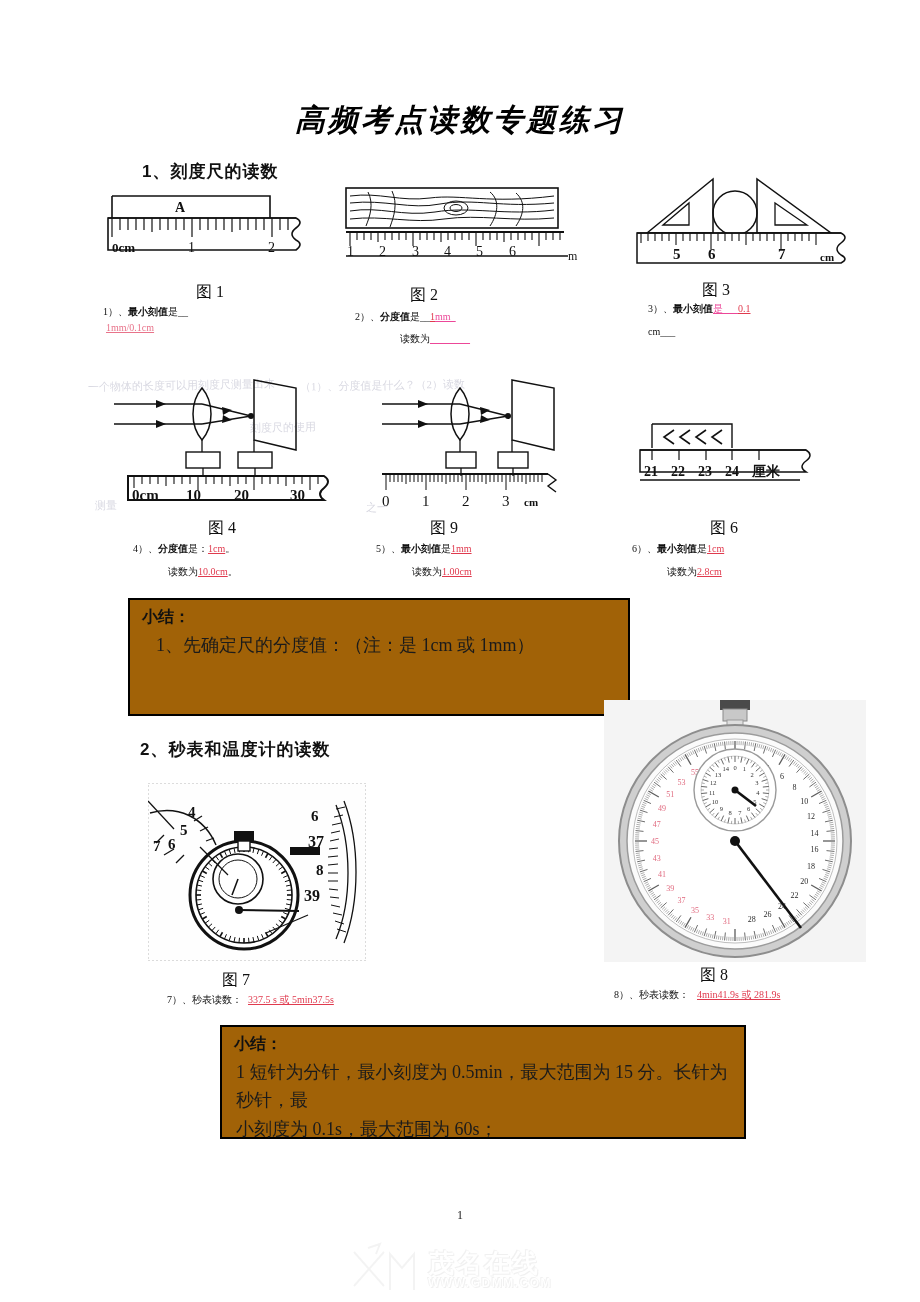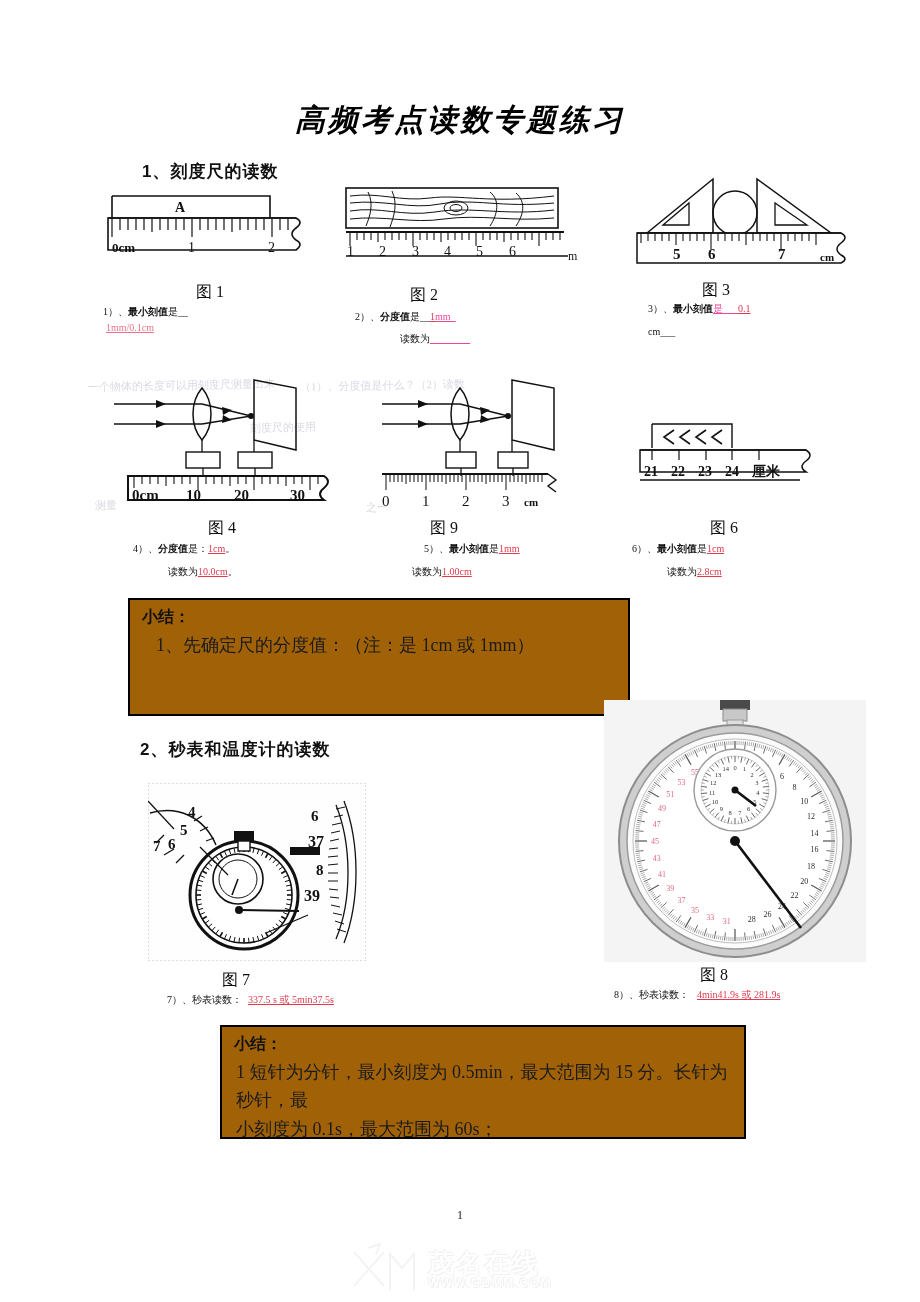--- a/index.html
+++ b/index.html
@@ -410,21 +410,21 @@
       <text x="4" y="128" font-family="Liberation Serif, serif" font-size="15" fill="#111">0</text>
       <text x="44" y="128" font-family="Liberation Serif, serif" font-size="15" fill="#111">1</text>
       <text x="84" y="128" font-family="Liberation Serif, serif" font-size="15" fill="#111">2</text>
       <text x="124" y="128" font-family="Liberation Serif, serif" font-size="15" fill="#111">3</text>
       <text x="146" y="128" font-family="Liberation Serif, serif" font-size="11" font-weight="bold" fill="#111">cm</text>
     </svg>
   </div>
 
   <div class="cap" style="left:430px; top:518px;">图 9</div>
 
-  <div class="q" style="left:376px; top:542px;margin-left:48px;">
+  <div class="q" style="left:376px; top:542px;">
     <span>5）、</span><b>最小刻值</b><span>是</span><span class="ans">1mm</span>
   </div>
   <div class="q" style="left:412px; top:565px;">
     <span>读数为</span><span class="ans">1.00cm</span>
   </div>
 
   <div class="fig" style="left:628px; top:418px;">
     <svg width="210" height="72" viewBox="0 0 210 72">
 
       <path d="M24 6 H104 V30" fill="none" stroke="#111" stroke-width="1.4"></path>

